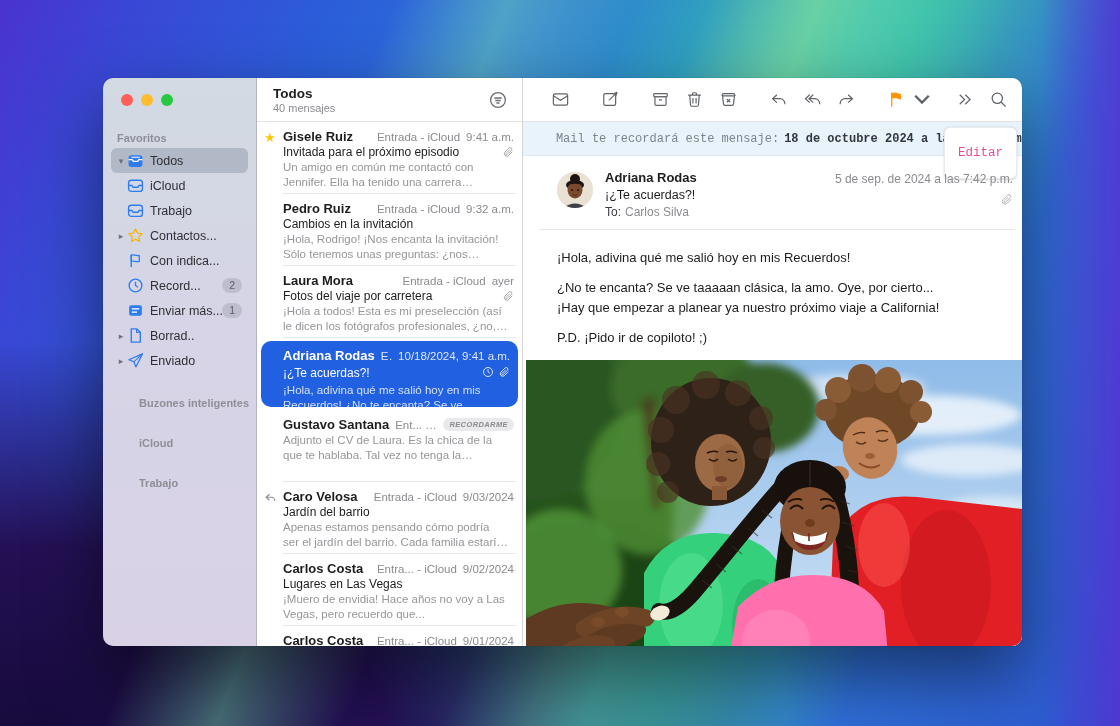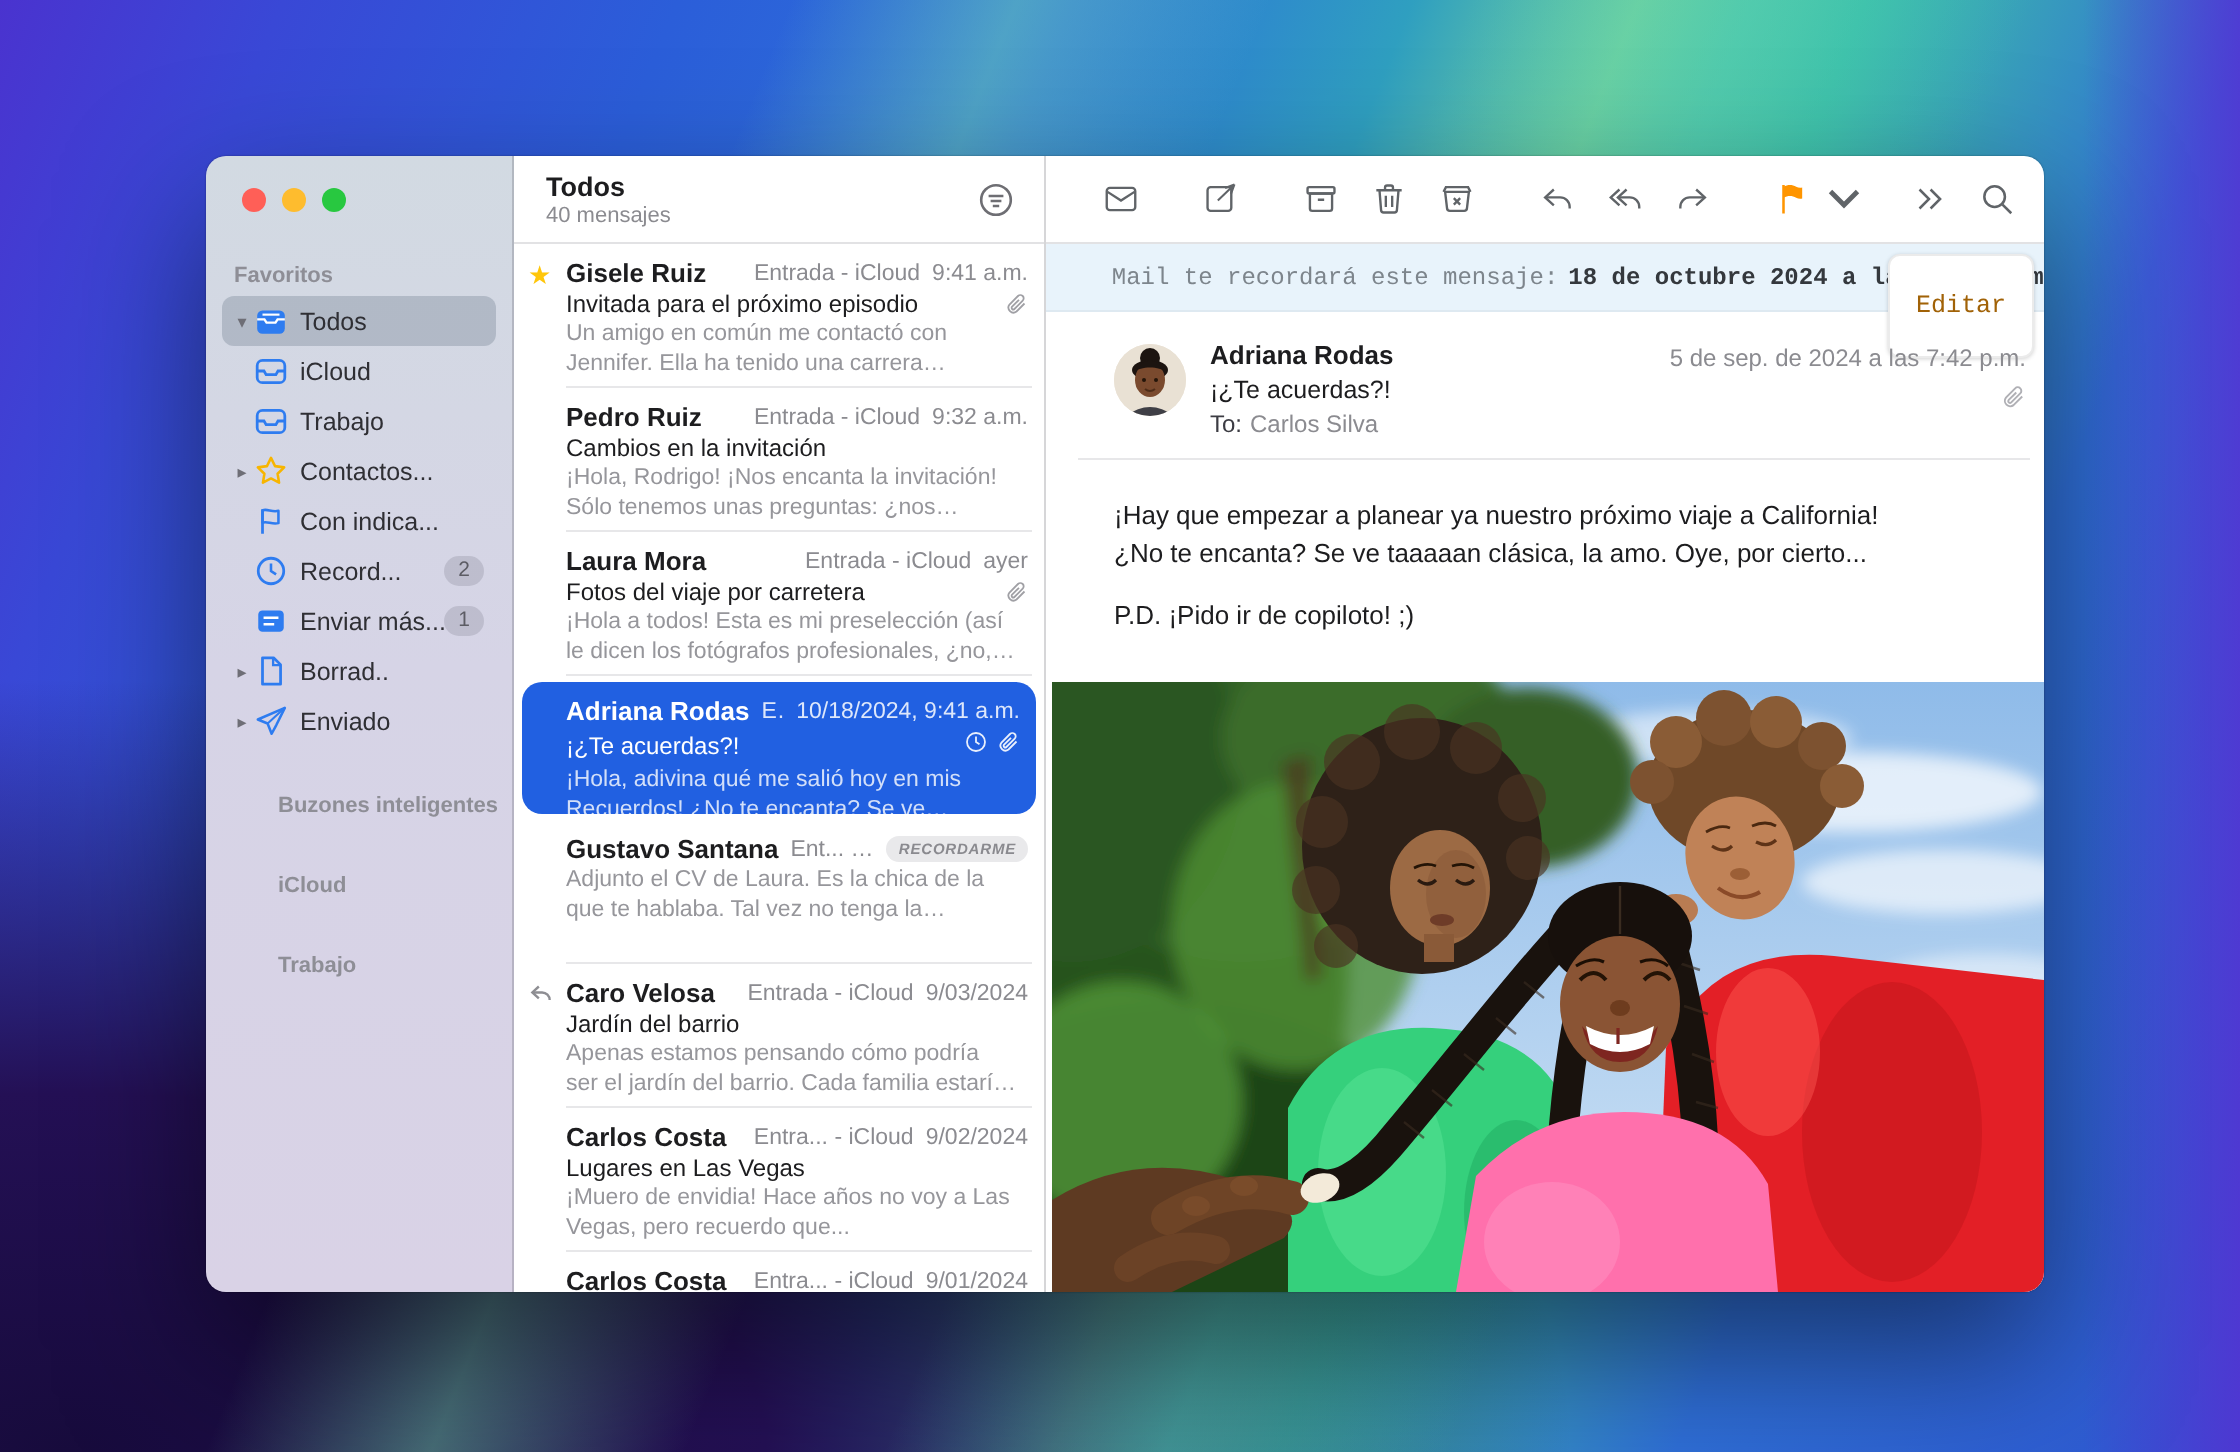--- a/index.html
+++ b/index.html
@@ -68,21 +68,21 @@
     padding:0 14px 0 20px;box-sizing:border-box;color:#606468;}
   .tb{width:34px;height:26px;display:flex;align-items:center;justify-content:center;}
   .tb svg{width:19px;height:19px;}
   .tb.gap{margin-left:16px;}
   .tb.small{width:18px;}
   .tb.flag-btn{color:#ff9500;margin-left:16px;}
   .banner{height:33px;flex:0 0 33px;background:#e8f3fb;display:flex;align-items:center;justify-content:flex-end;
     font-size:12px;color:#7d858c;position:relative;border-bottom:1px solid rgba(0,0,0,.04);font-family:Liberation Mono, monospace;}
   .banner b{color:#34383d;font-weight:bold;margin-left:5px;}
   .edit-btn{position:absolute;right:12px;top:5px;background:#fff;border:1px solid rgba(0,0,0,.08);
-    box-shadow:0 .5px 2px rgba(0,0,0,.18);border-radius:6px;font-size:12.5px;color:#a16207;padding:18px 13px;}
+    box-shadow:0 .5px 2px rgba(0,0,0,.18);border-radius:6px;font-size:12.5px;color:#ec4899;padding:18px 13px;}
   .msg-header{flex:0 0 74px;position:relative;padding:14px 18px 0 34px;box-sizing:border-box;}
   .msg-header .hsep{position:absolute;left:16px;right:14px;bottom:0;height:1px;background:#e7e7e9;}
   .avatar{position:absolute;left:34px;top:16px;width:36px;height:36px;border-radius:50%;overflow:hidden;background:#ece3d6;}
   .hmain{margin-left:48px;}
   .hname{font-size:13px;font-weight:bold;color:#1d1d1f;}
   .hsubject{font-size:12.5px;color:#1d1d1f;margin-top:3px;}
   .hto{font-size:12px;margin-top:3px;color:#3c3c43;}
   .hto span{color:#8b8b90;margin-left:4px;}
   .hdate{position:absolute;right:16px;top:16px;font-size:12px;color:#8b8b90;}
   .hclip{position:absolute;right:16px;top:36px;color:#b0b0b5;width:13px;height:13px;}
@@ -447,23 +447,24 @@
           <div class="hto"><span style="color:#3c3c43;margin-left:0">To:</span><span>Carlos Silva</span></div>
         </div>
         <div class="hdate">5 de sep. de 2024 a las 7:42 p.m.</div>
         <div class="hclip"><svg viewBox="0 0 24 24" fill="none" stroke="currentColor" stroke-width="1.8">
               <path d="M20.5 11.5l-8 8a5 5 0 01-7-7l8.5-8.5a3.3 3.3 0 014.7 4.7l-8.3 8.3a1.6 1.6 0 01-2.3-2.3L15 7.8"></path>
             </svg></div>
         <div class="hsep"></div>
       </div>
 
       <div class="msg-body">
+        <p>¡Hola, adivina qué me salió hoy en mis Recuerdos!</p>
         <p>
+            <span>¿No te encanta? Se ve taaaaan clásica, la amo. Oye, por cierto...</span>
             <span>¡Hay que empezar a planear ya nuestro próximo viaje a California!</span>
-            <span>¿No te encanta? Se ve taaaaan clásica, la amo. Oye, por cierto...</span>
           </p>
         <p>P.D. ¡Pido ir de copiloto! ;)</p>
       </div>
 
       <div class="photo" role="img" aria-label="Selfie de tres amigas riendo al aire libre, con árboles y cielo azul">
         <svg viewBox="0 0 496 305" width="496" height="305">
           <defs>
             <linearGradient id="sky" x1="0" y1="0" x2="0" y2="1">
               <stop offset="0" stop-color="#8fbbe9"></stop>
                 <stop offset="1" stop-color="#cfe3f5"></stop>

